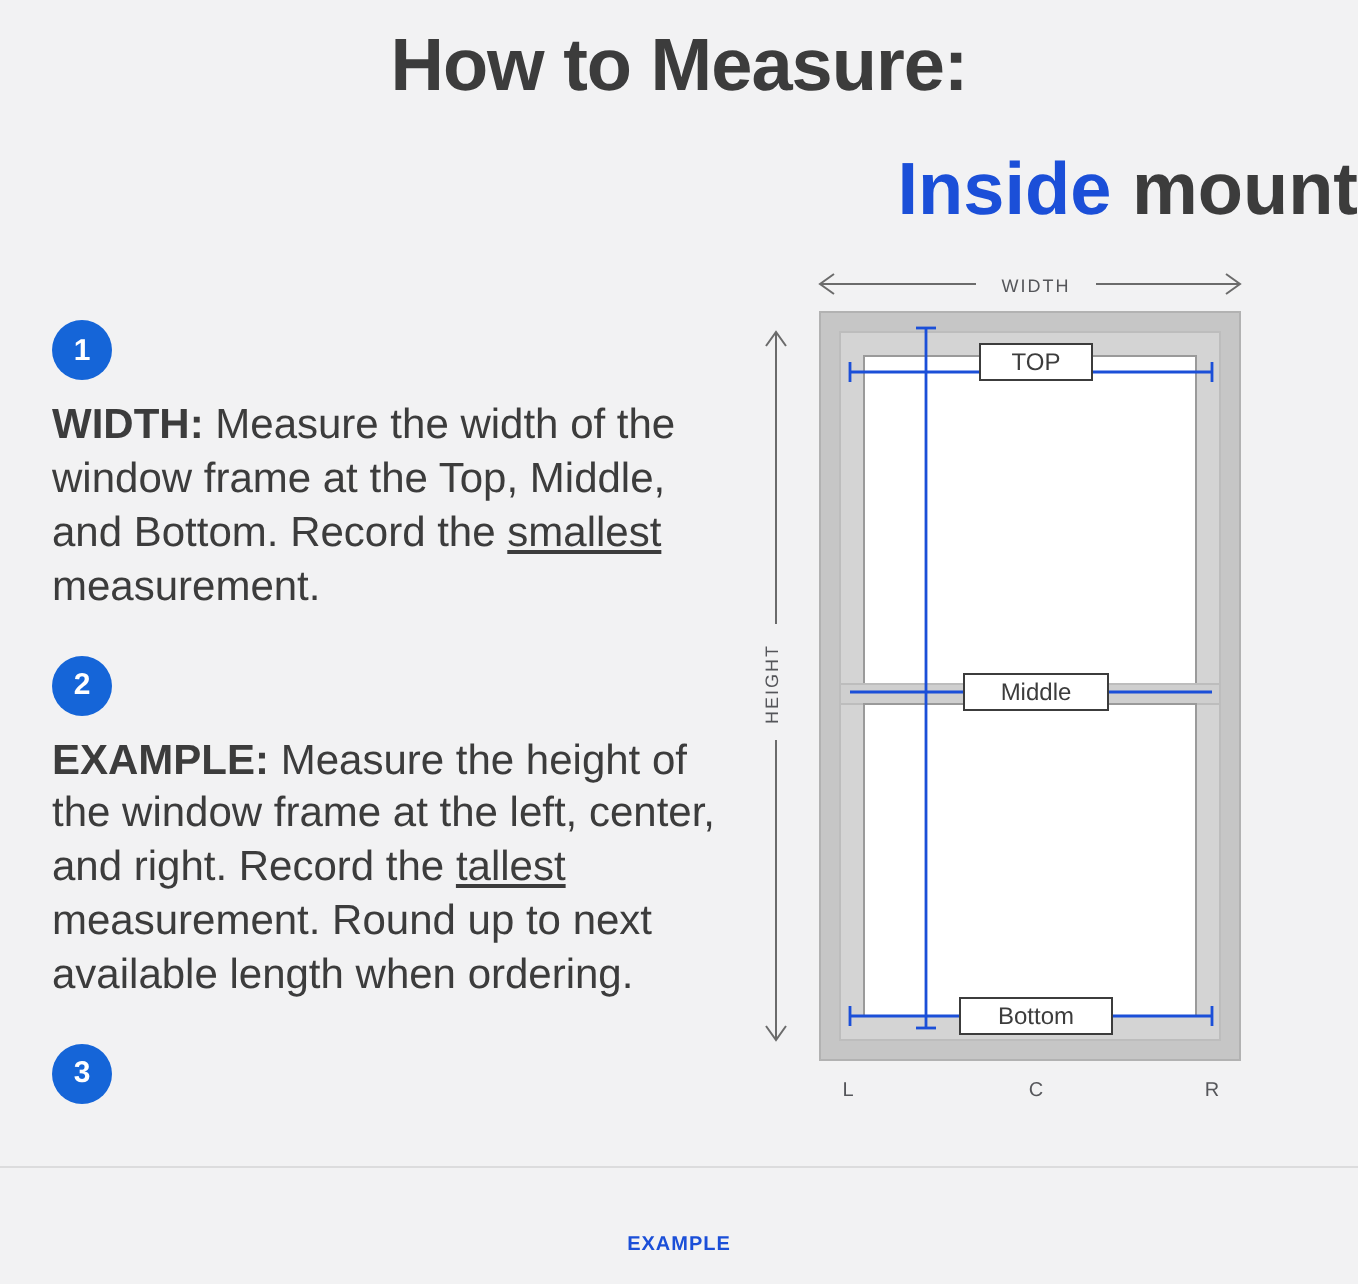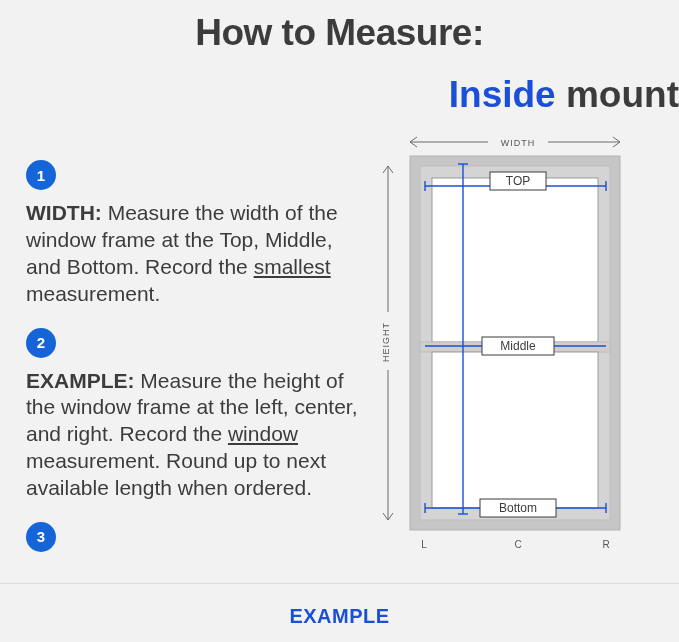--- a/index.html
+++ b/index.html
@@ -110,21 +110,21 @@
     position: absolute;
     left: 0;
     bottom: 58px;
     width: 679px;
     height: 1px;
     background: #dcdcdd;
   }
   .example-title {
     color: #1b4fd8;
     font-weight: bold;
-    font-size: 20px;
+    font-size: 10px;
     letter-spacing: 0.5px;
     margin-bottom: 6px;
   }
   .example-text {
     font-size: 14px;
     color: #3c3c3c;
   }
   .example-text b { font-weight: bold; }
 </style>
 </head>
@@ -144,21 +144,21 @@
     <div class="step">
       <div class="step-badge">1</div>
       <div class="step-text">
         <b>WIDTH:</b><span> Measure the width of the window frame at the Top, Middle, and Bottom. Record the </span><span class="underline">smallest</span><span> measurement.</span>
       </div>
     </div>
 
     <div class="step">
       <div class="step-badge">2</div>
       <div class="step-text">
-        <b>EXAMPLE:</b><span> Measure the height of the window frame at the left, center, and right. Record the </span><span class="underline">window</span><span> measurement. Round up to next available length when ordered.</span>
+        <b>EXAMPLE:</b><span> Measure the height of the window frame at the left, center, and right. Record the </span><span class="underline">tallest</span><span> measurement. Round up to next available length when ordering.</span>
       </div>
     </div>
 
     <div class="step">
       <div class="step-badge">3</div>
     </div>
 
   </div>
 
   <div class="diagram">

